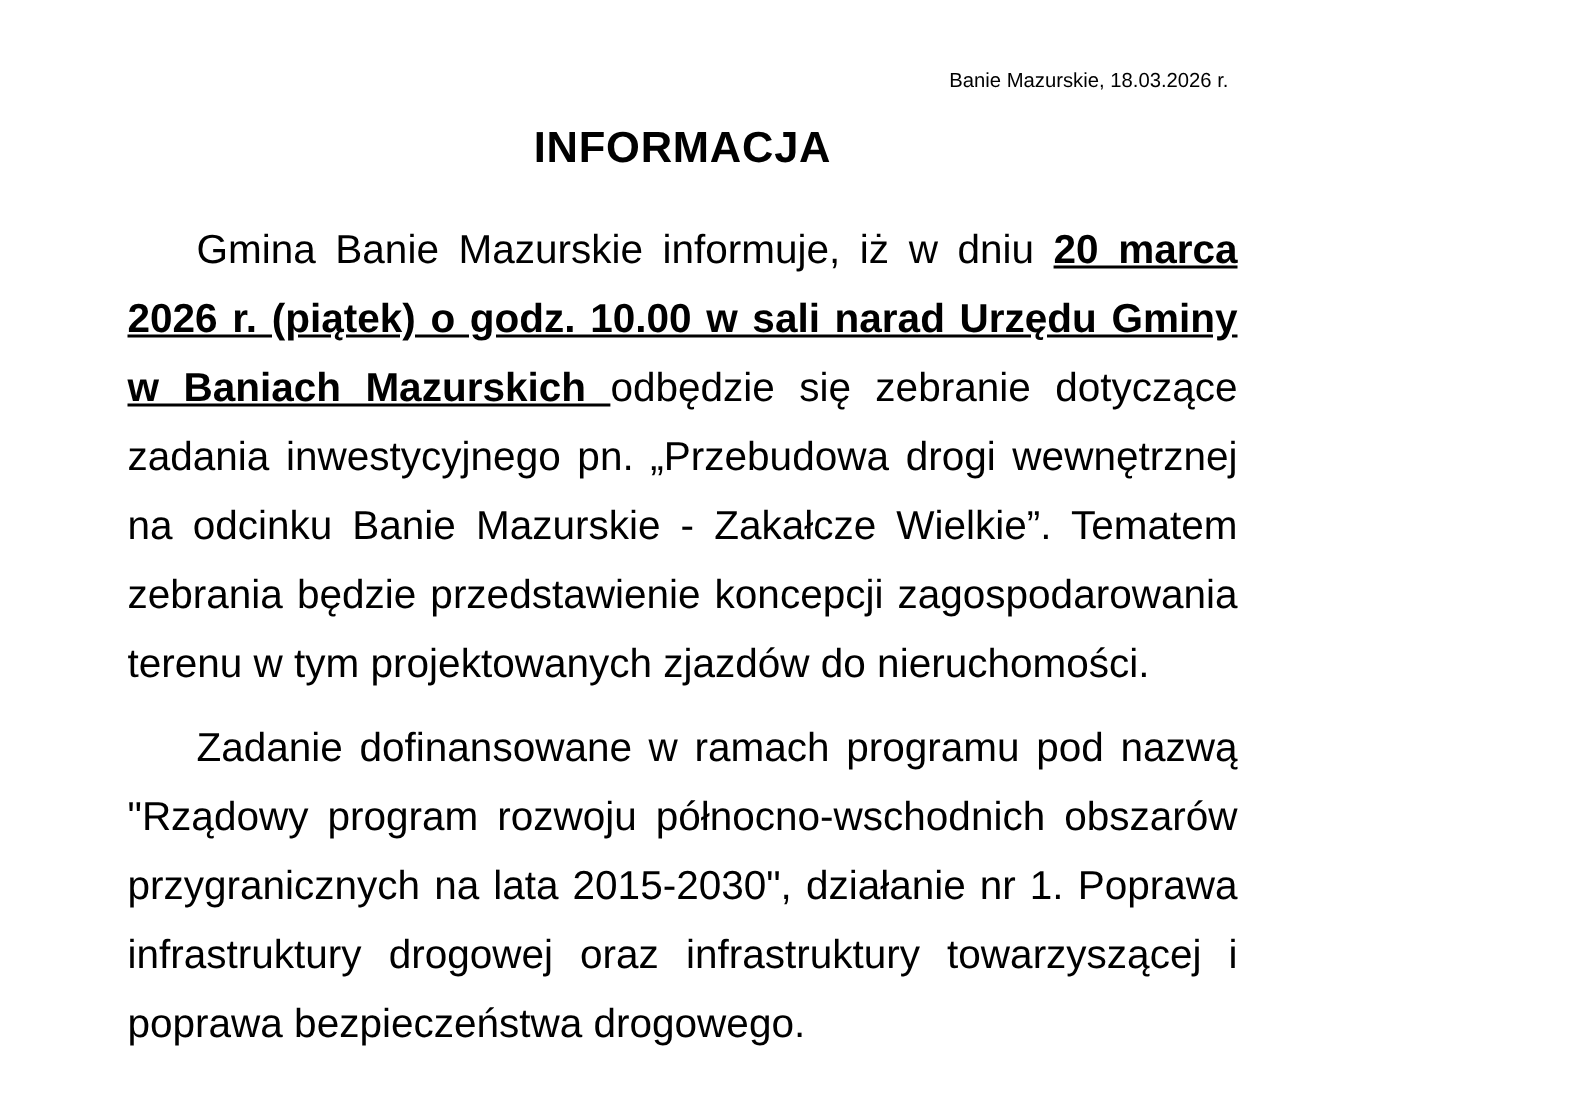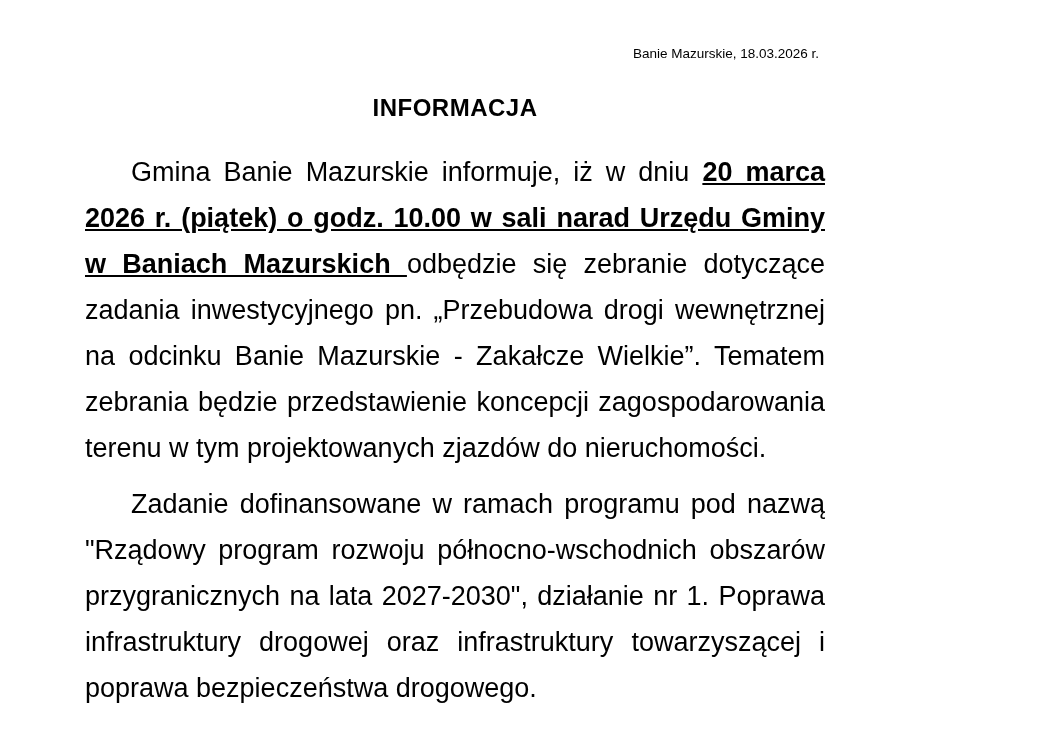--- a/index.html
+++ b/index.html
@@ -21,23 +21,23 @@
     padding: 46px 88px 0 85px;
   }
   .date-line {
     text-align: right;
     font-size: 13.5px;
     line-height: 16px;
     padding-right: 6px;
   }
   .title {
     text-align: center;
-    font-size: 24px;
+    font-size: 29px;
     font-weight: 700;
-    margin: 32px 0 27px 0;
+    margin: 21px 0 27px 0;
     letter-spacing: 0.5px;
   }
   .para {
     text-align: justify;
     text-indent: 46px;
     font-size: 27px;
     line-height: 46px;
     margin: 0 0 10px 0;
   }
   .bold-underline {
@@ -49,15 +49,15 @@
 <body>
 
 <div class="page">
 
   <div class="date-line">Banie Mazurskie, 18.03.2026 r.</div>
 
   <h1 class="title">INFORMACJA</h1>
 
   <p class="para"><span>Gmina Banie Mazurskie informuje, iż w dniu </span><span class="bold-underline">20 marca 2026 r. (piątek) o godz. 10.00 w sali narad Urzędu Gminy w Baniach Mazurskich </span><span>odbędzie się zebranie dotyczące zadania inwestycyjnego pn. „Przebudowa drogi wewnętrznej na odcinku Banie Mazurskie - Zakałcze Wielkie”. Tematem zebrania będzie przedstawienie koncepcji zagospodarowania terenu w tym projektowanych zjazdów do nieruchomości.</span></p>
 
-  <p class="para">Zadanie dofinansowane w ramach programu pod nazwą "Rządowy program rozwoju północno-wschodnich obszarów przygranicznych na lata 2027-2030", działanie nr 1. Poprawa infrastruktury drogowej oraz infrastruktury towarzyszącej i poprawa bezpieczeństwa drogowego.</p>
+  <p class="para">Zadanie dofinansowane w ramach programu pod nazwą "Rządowy program rozwoju północno-wschodnich obszarów przygranicznych na lata 2015-2030", działanie nr 1. Poprawa infrastruktury drogowej oraz infrastruktury towarzyszącej i poprawa bezpieczeństwa drogowego.</p>
 
 </div>
 
 </body></html>

